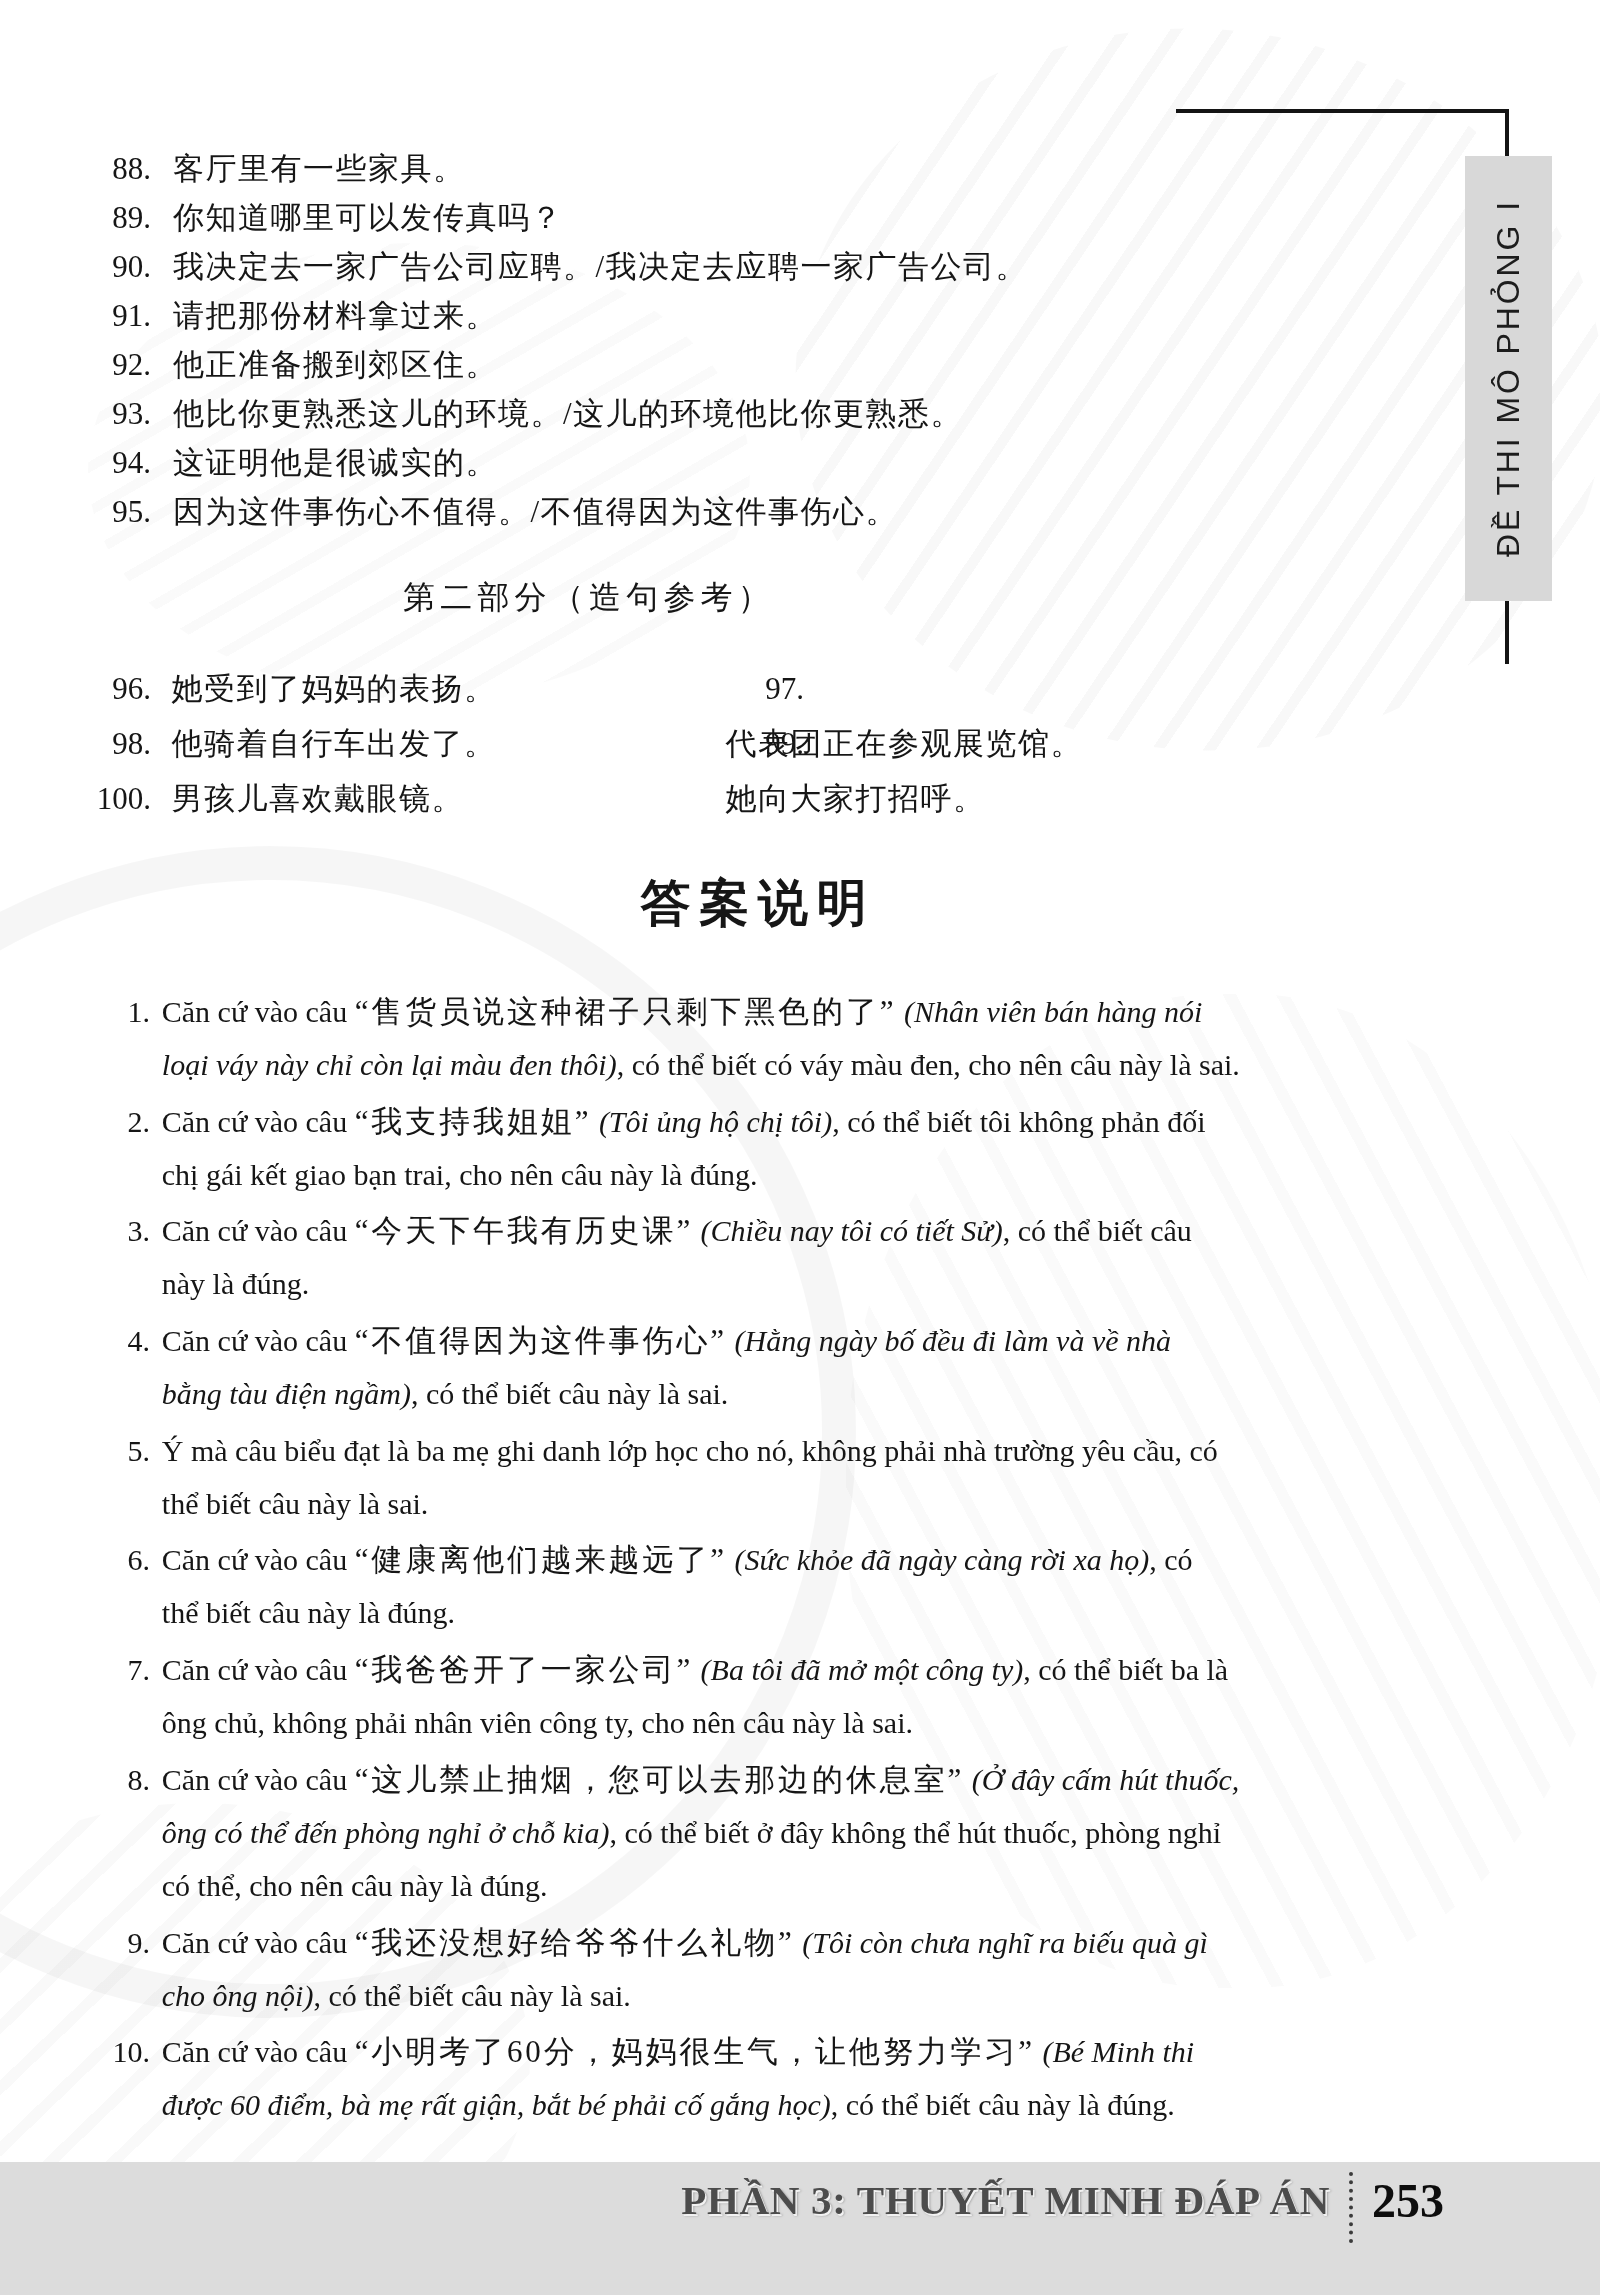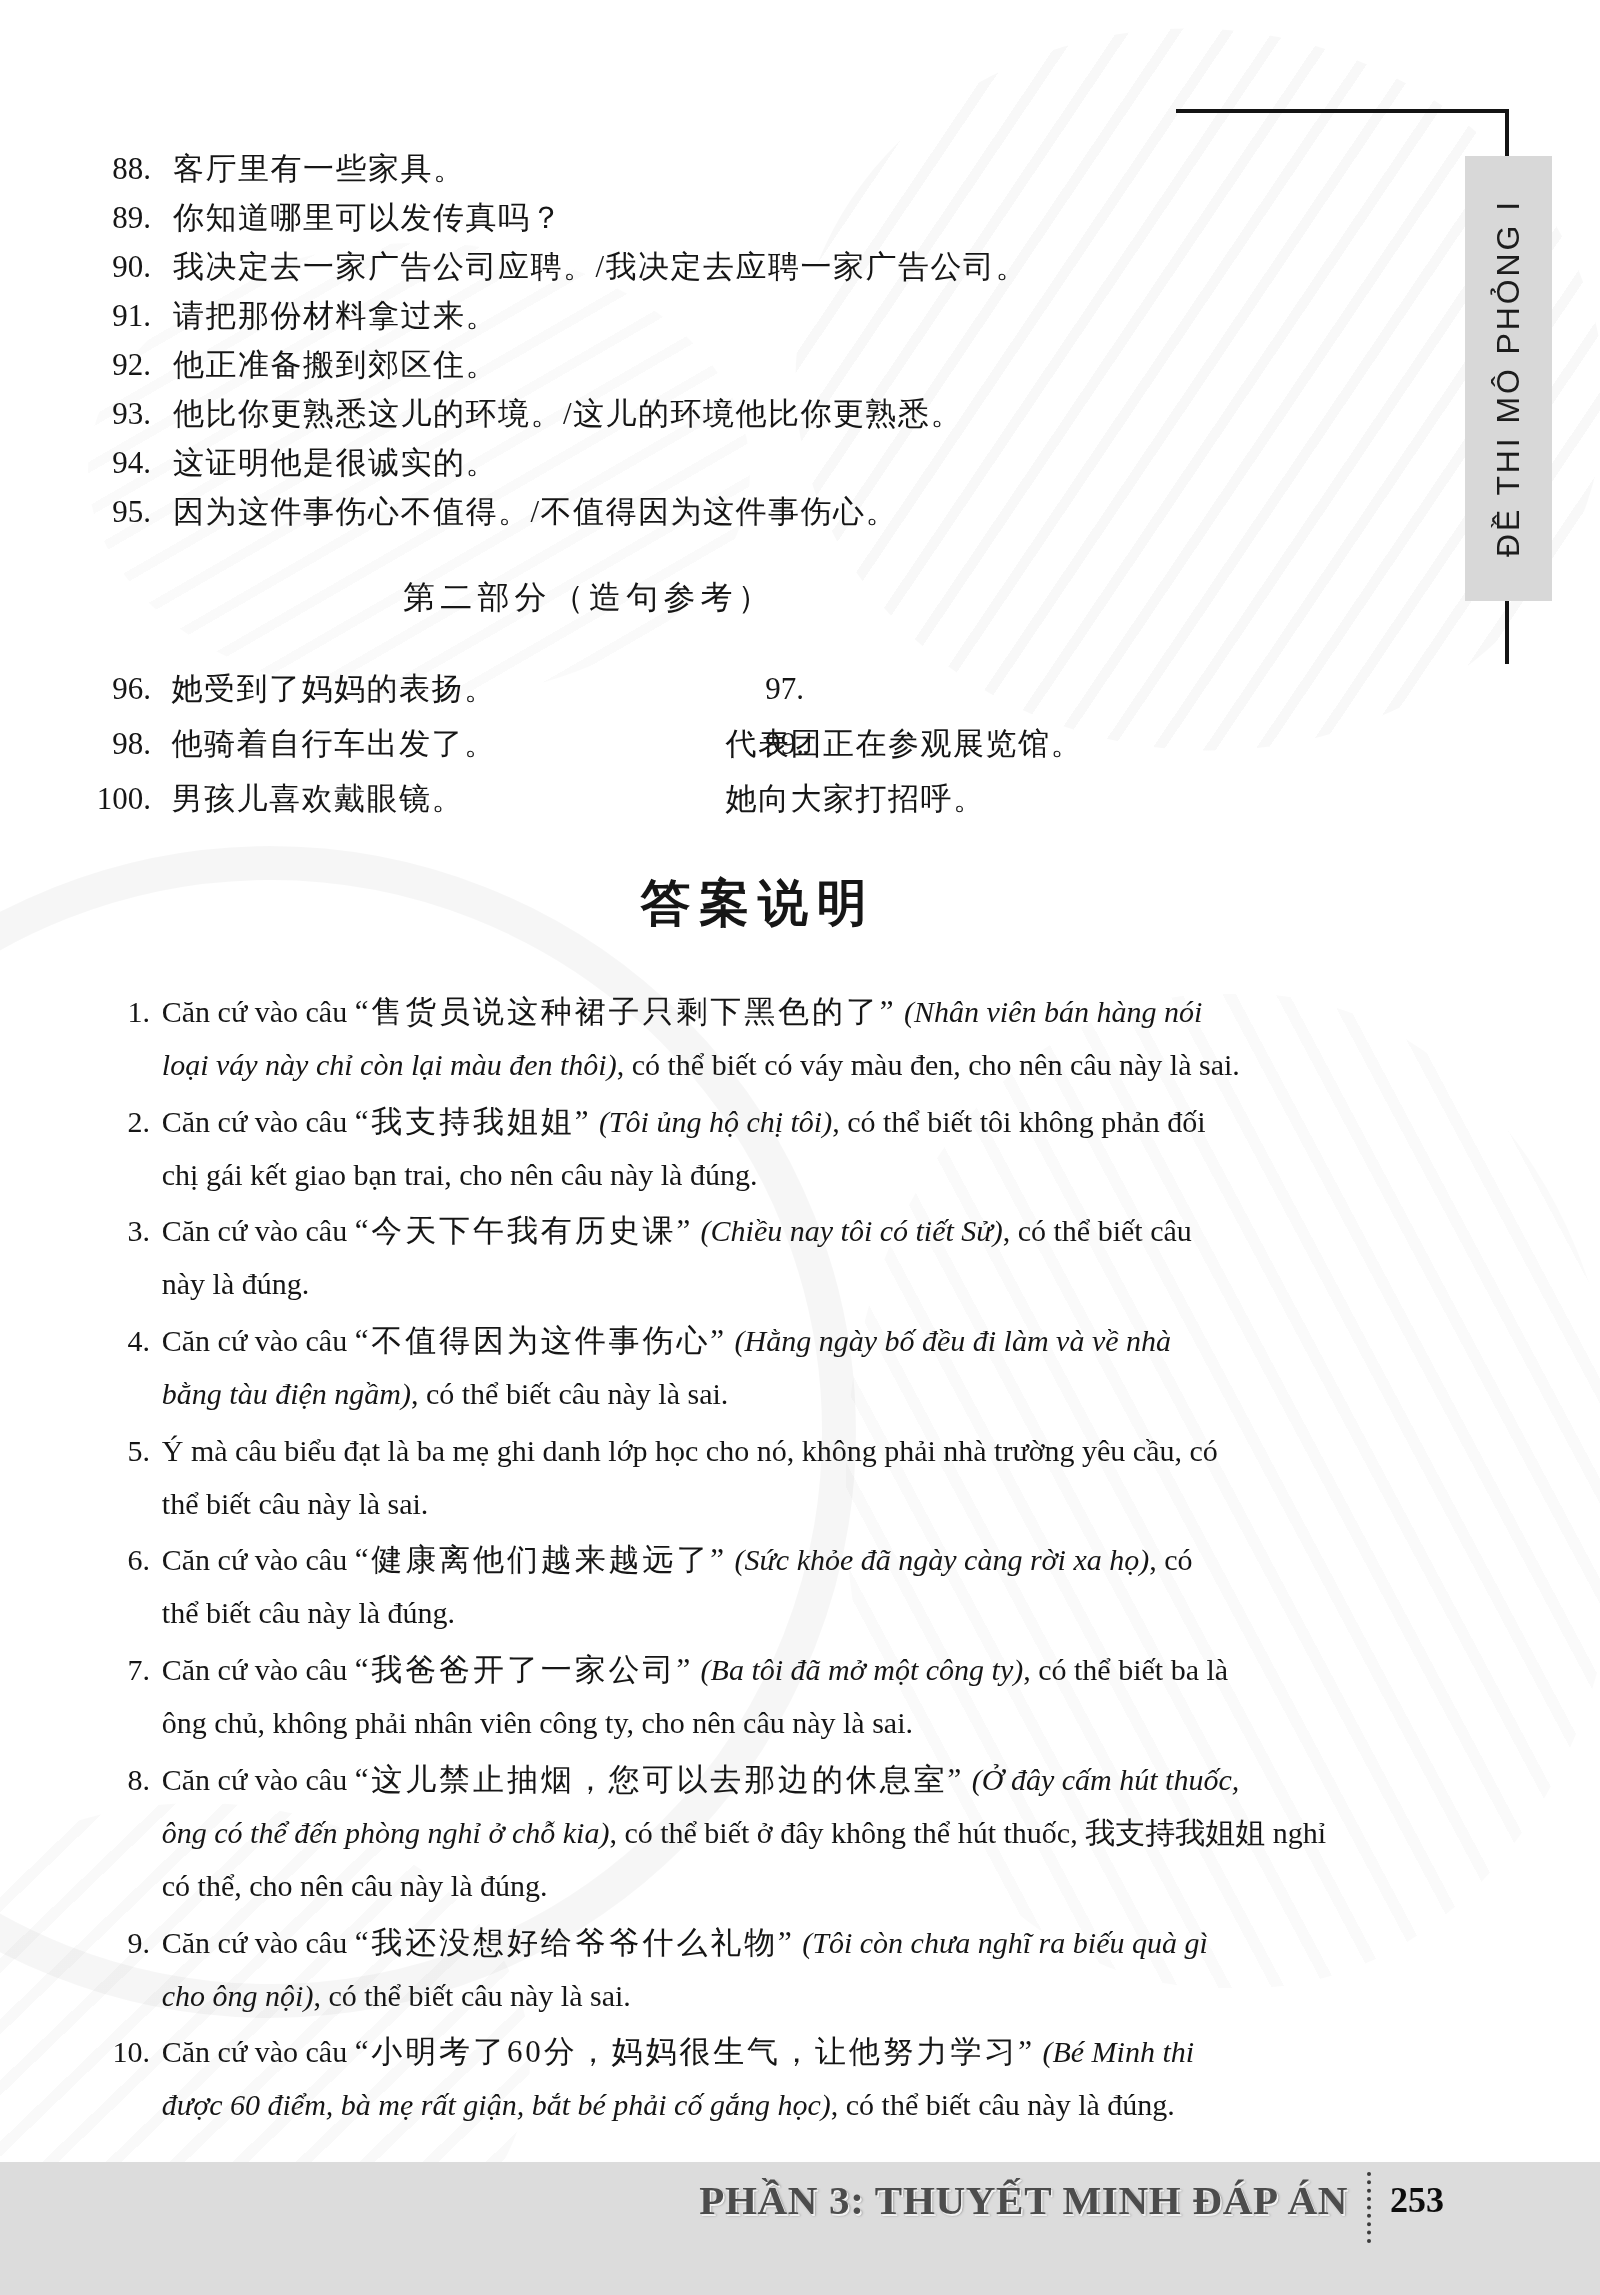--- a/index.html
+++ b/index.html
@@ -64,21 +64,21 @@
                  font-family:"Liberation Sans",sans-serif;font-size:32px;letter-spacing:2.9px;
                  color:#1d1d1d;white-space:nowrap;}
 
   
   .footer-band{position:absolute;left:0;top:2162px;width:1600px;height:135px;background:#dcdcdc;}
   .footer-row{position:absolute;top:8.8px;left:0;right:156px;display:flex;justify-content:flex-end;
               align-items:flex-start;gap:19px;}
   .footer-title{font-size:41px;font-weight:bold;color:#4c4c4c;letter-spacing:0.7px;
                 text-shadow:1.5px 1.5px 0 #f2f2f2,2.2px 2.2px 2.2px #9a9a9a;white-space:nowrap;line-height:59px;}
   .footer-divider{width:0;height:71px;border-left:4.4px dotted #3b3b3b;margin-top:1.5px;}
-  .footer-page{font-size:36px;font-weight:bold;color:#0d0d0d;line-height:59px;}
+  .footer-page{font-size:48px;font-weight:bold;color:#0d0d0d;line-height:59px;}
 </style>
 </head>
 <body>
 
 <div class="page">
 
   <div class="wm wm1"></div>
   <div class="wm wm2"></div>
   <div class="wm wm3"></div>
   <div class="wm wm4"></div>
@@ -206,21 +206,21 @@
         <div class="a-num">7.</div>
         <div class="a-text">
           <div class="a-line"><span>Căn cứ vào câu </span><span class="zh">“我爸爸开了一家公司”</span><span class="vi"> (Ba tôi đã mở một công ty)</span><span>, có thể biết ba là</span></div>
           <div class="a-line"><span>ông chủ, không phải nhân viên công ty, cho nên câu này là sai.</span></div>
         </div>
       </div>
       <div class="a-item">
         <div class="a-num">8.</div>
         <div class="a-text">
           <div class="a-line"><span>Căn cứ vào câu </span><span class="zh">“这儿禁止抽烟，您可以去那边的休息室”</span><span class="vi"> (Ở đây cấm hút thuốc,</span></div>
-          <div class="a-line"><span class="vi">ông có thể đến phòng nghỉ ở chỗ kia)</span><span>, có thể biết ở đây không thể hút thuốc, 我支持我姐姐 nghỉ</span></div>
+          <div class="a-line"><span class="vi">ông có thể đến phòng nghỉ ở chỗ kia)</span><span>, có thể biết ở đây không thể hút thuốc, phòng nghỉ</span></div>
           <div class="a-line"><span>có thể, cho nên câu này là đúng.</span></div>
         </div>
       </div>
       <div class="a-item">
         <div class="a-num">9.</div>
         <div class="a-text">
           <div class="a-line"><span>Căn cứ vào câu </span><span class="zh">“我还没想好给爷爷什么礼物”</span><span class="vi"> (Tôi còn chưa nghĩ ra biếu quà gì</span></div>
           <div class="a-line"><span class="vi">cho ông nội)</span><span>, có thể biết câu này là sai.</span></div>
         </div>
       </div>

